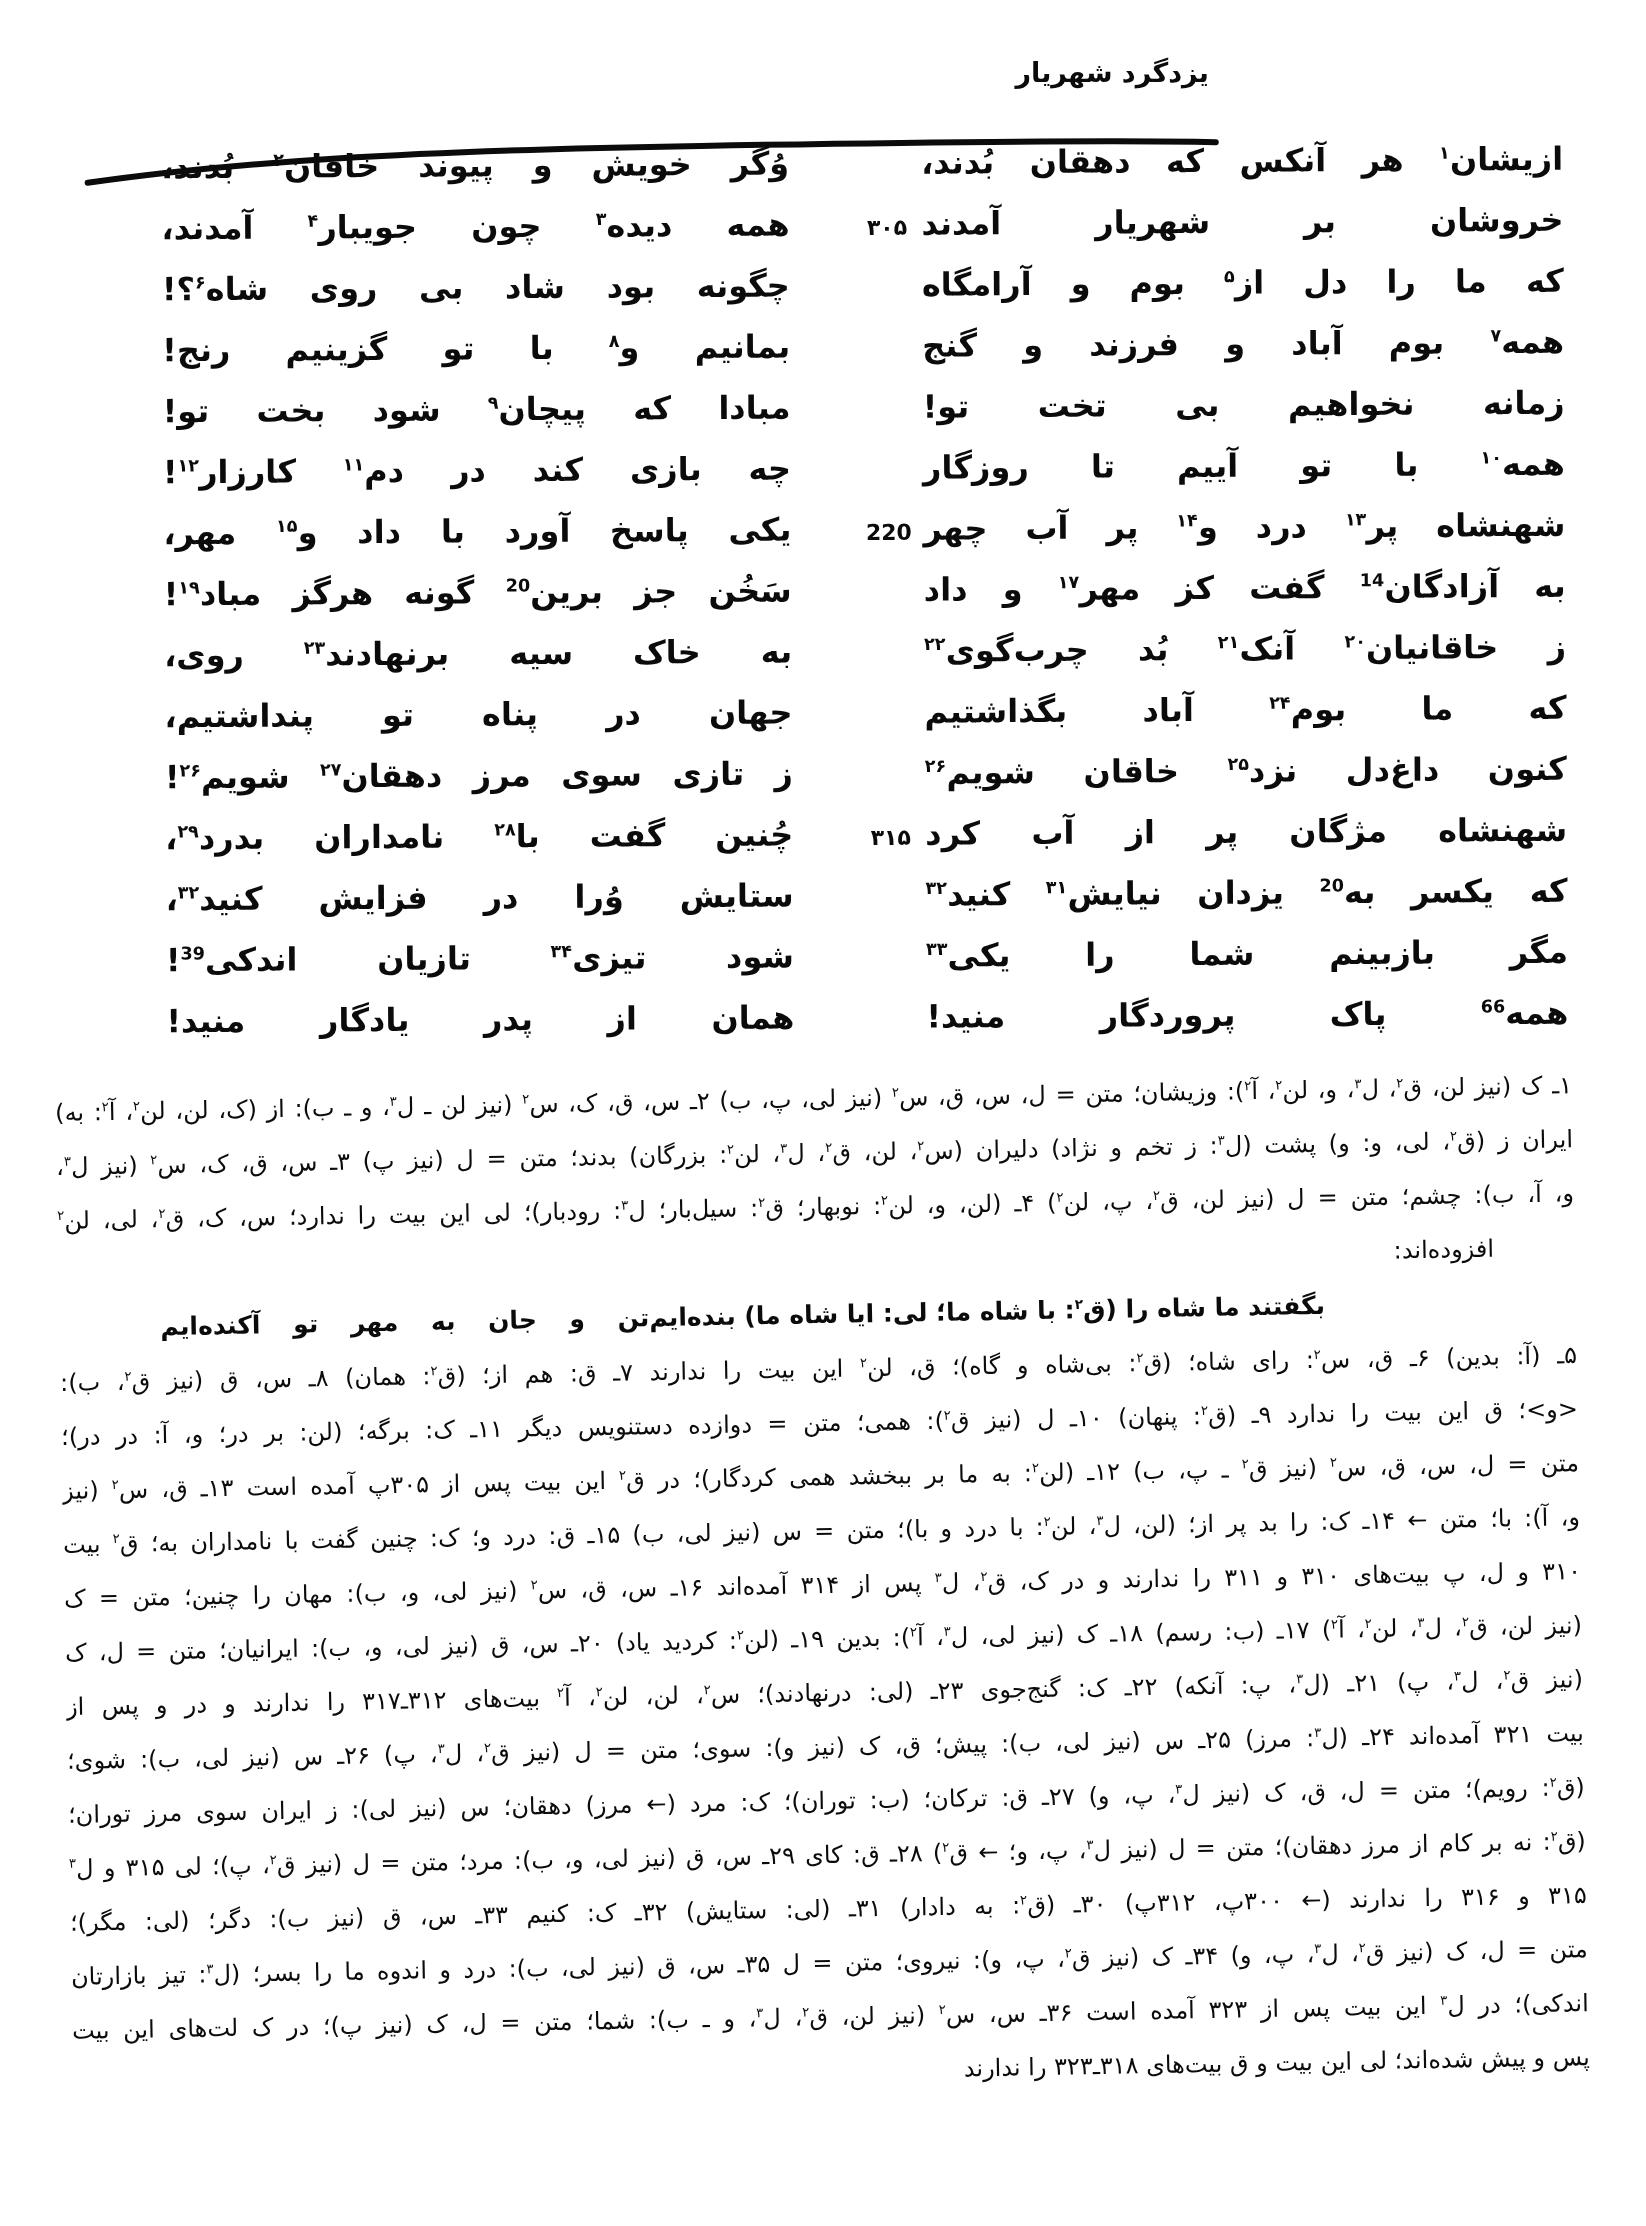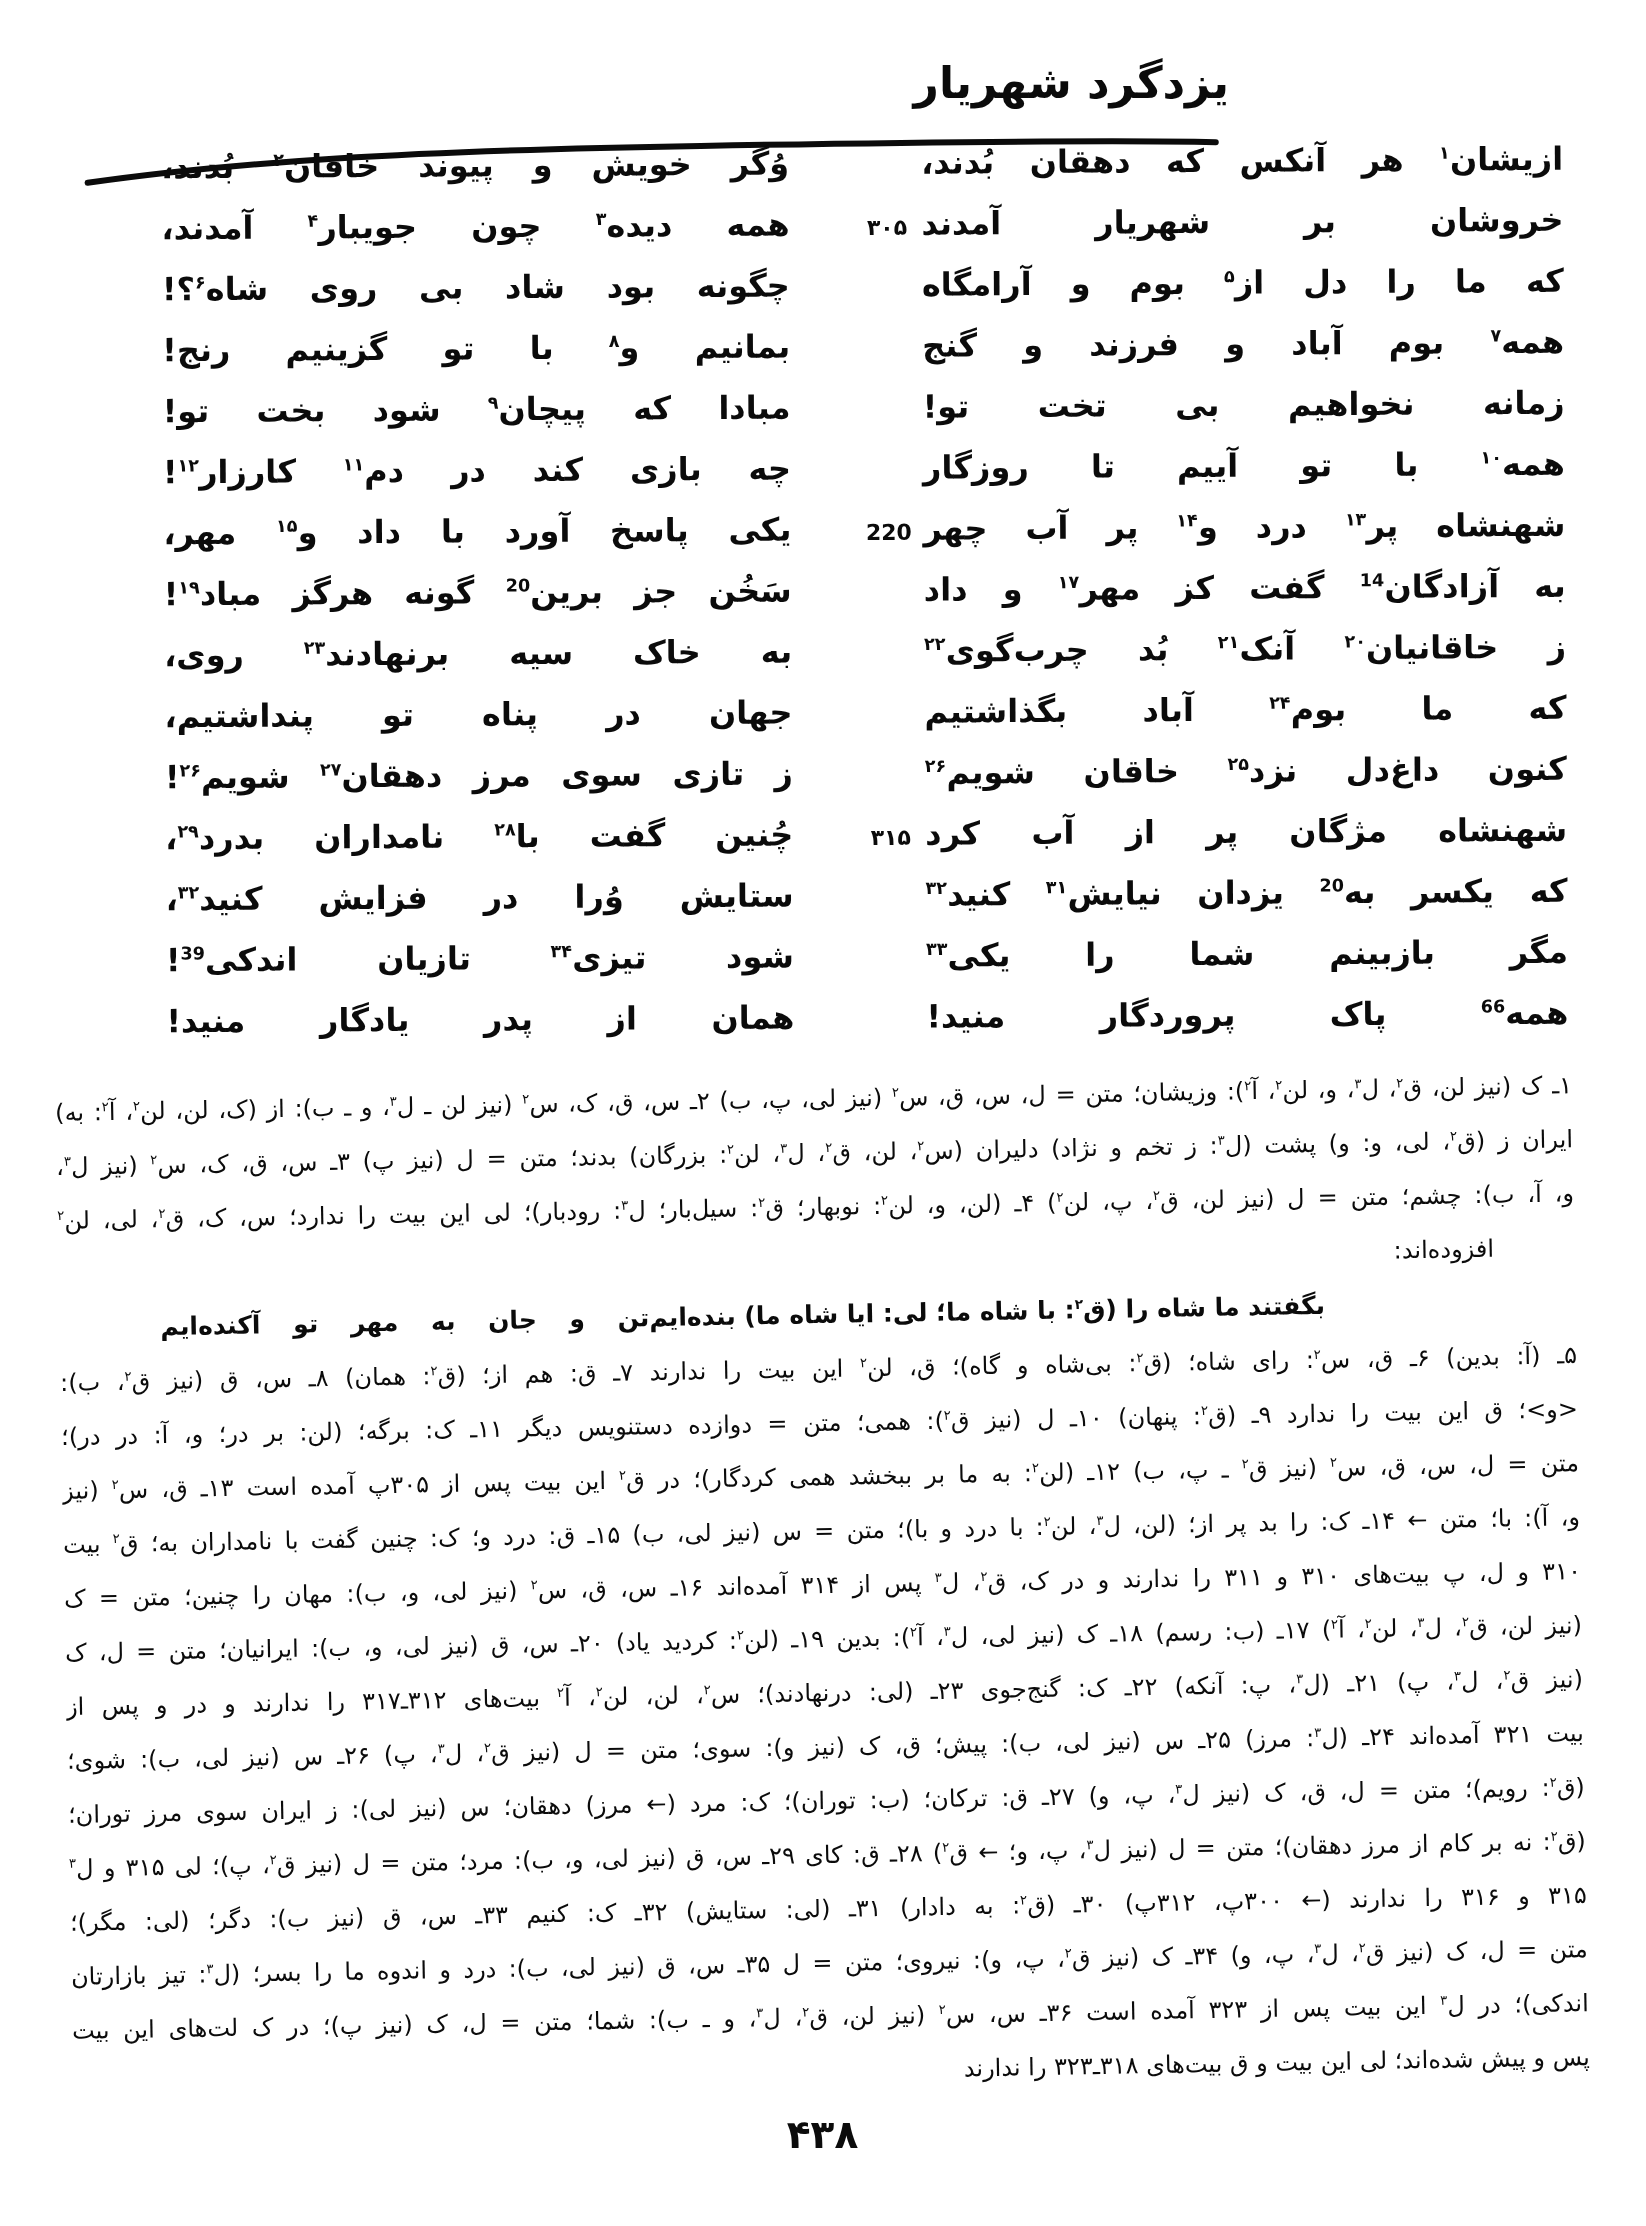--- a/index.html
+++ b/index.html
@@ -7,22 +7,22 @@
     position:relative;
     width:1647px;height:2226px;
     background:#ffffff;
     color:#0b0b0b;
     font-family:"DejaVu Sans",sans-serif;
     overflow:hidden;
     margin:0 auto;
   }
   
   .title{
-    position:absolute;top:57px;right:417px;
-    font-size:44px;font-weight:bold;letter-spacing:0;margin-left:28px;
+    position:absolute;top:57px;right:437px;
+    font-size:27px;font-weight:bold;letter-spacing:0;margin-left:28px;
   }
   svg.rule{position:absolute;top:0;left:0;pointer-events:none;}
   
   .poem{
     position:absolute;top:144px;right:83px;left:162px;
     transform:rotate(-0.35deg);transform-origin:50% 0;
   }
   .verse-row{
     display:flex;justify-content:space-between;direction:rtl;
     align-items:baseline;height:61px;
@@ -204,15 +204,14 @@
       <div class="fline">(نیز ق<sup>۲</sup>، ل<sup>۳</sup>، پ) ۲۱ـ (ل<sup>۳</sup>، پ: آنکه) ۲۲ـ ک: گنج‌جوی ۲۳ـ (لی: درنهادند)؛ س<sup>۲</sup>، لن، لن<sup>۲</sup>، آ<sup>۲</sup> بیت‌های ۳۱۲ـ۳۱۷ را ندارند و در و پس از</div>
       <div class="fline">بیت ۳۲۱ آمده‌اند ۲۴ـ (ل<sup>۳</sup>: مرز) ۲۵ـ س (نیز لی، ب): پیش؛ ق، ک (نیز و): سوی؛ متن = ل (نیز ق<sup>۲</sup>، ل<sup>۳</sup>، پ) ۲۶ـ س (نیز لی، ب): شوی؛</div>
       <div class="fline">(ق<sup>۲</sup>: رویم)؛ متن = ل، ق، ک (نیز ل<sup>۳</sup>، پ، و) ۲۷ـ ق: ترکان؛ (ب: توران)؛ ک: مرد (← مرز) دهقان؛ س (نیز لی): ز ایران سوی مرز توران؛</div>
       <div class="fline">(ق<sup>۲</sup>: نه بر کام از مرز دهقان)؛ متن = ل (نیز ل<sup>۳</sup>، پ، و؛ ← ق<sup>۲</sup>) ۲۸ـ ق: کای ۲۹ـ س، ق (نیز لی، و، ب): مرد؛ متن = ل (نیز ق<sup>۲</sup>، پ)؛ لی ۳۱۵ و ل<sup>۳</sup></div>
       <div class="fline">۳۱۵ و ۳۱۶ را ندارند (← ۳۰۰پ، ۳۱۲پ) ۳۰ـ (ق<sup>۲</sup>: به دادار) ۳۱ـ (لی: ستایش) ۳۲ـ ک: کنیم ۳۳ـ س، ق (نیز ب): دگر؛ (لی: مگر)؛</div>
       <div class="fline">متن = ل، ک (نیز ق<sup>۲</sup>، ل<sup>۳</sup>، پ، و) ۳۴ـ ک (نیز ق<sup>۲</sup>، پ، و): نیروی؛ متن = ل ۳۵ـ س، ق (نیز لی، ب): درد و اندوه ما را بسر؛ (ل<sup>۳</sup>: تیز بازارتان</div>
       <div class="fline">اندکی)؛ در ل<sup>۳</sup> این بیت پس از ۳۲۳ آمده است ۳۶ـ س، س<sup>۲</sup> (نیز لن، ق<sup>۲</sup>، ل<sup>۳</sup>، و ـ ب): شما؛ متن = ل، ک (نیز پ)؛ در ک لت‌های این بیت</div>
       <div class="fline lastline">پس و پیش شده‌اند؛ لی این بیت و ق بیت‌های ۳۱۸ـ۳۲۳ را ندارند</div>
     </div>
 
-  <div class="page-number">۴۳۸</div>
 </div>
 
 
 </body></html>

